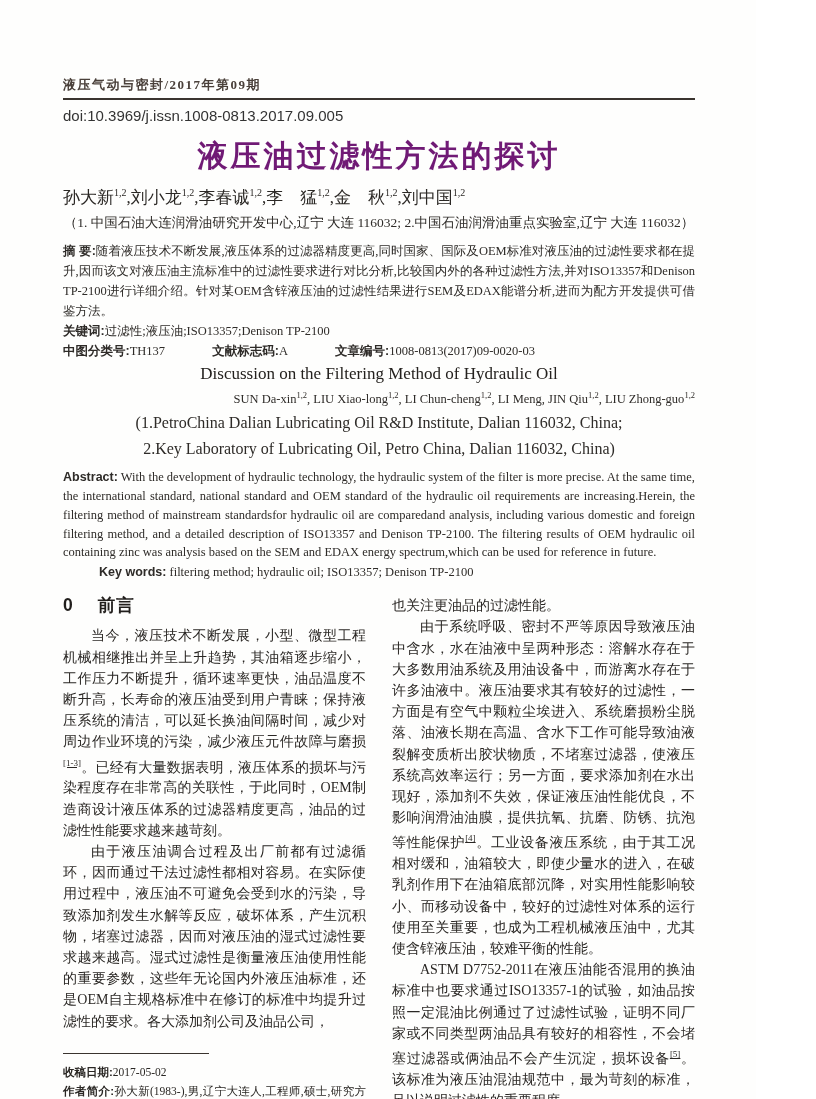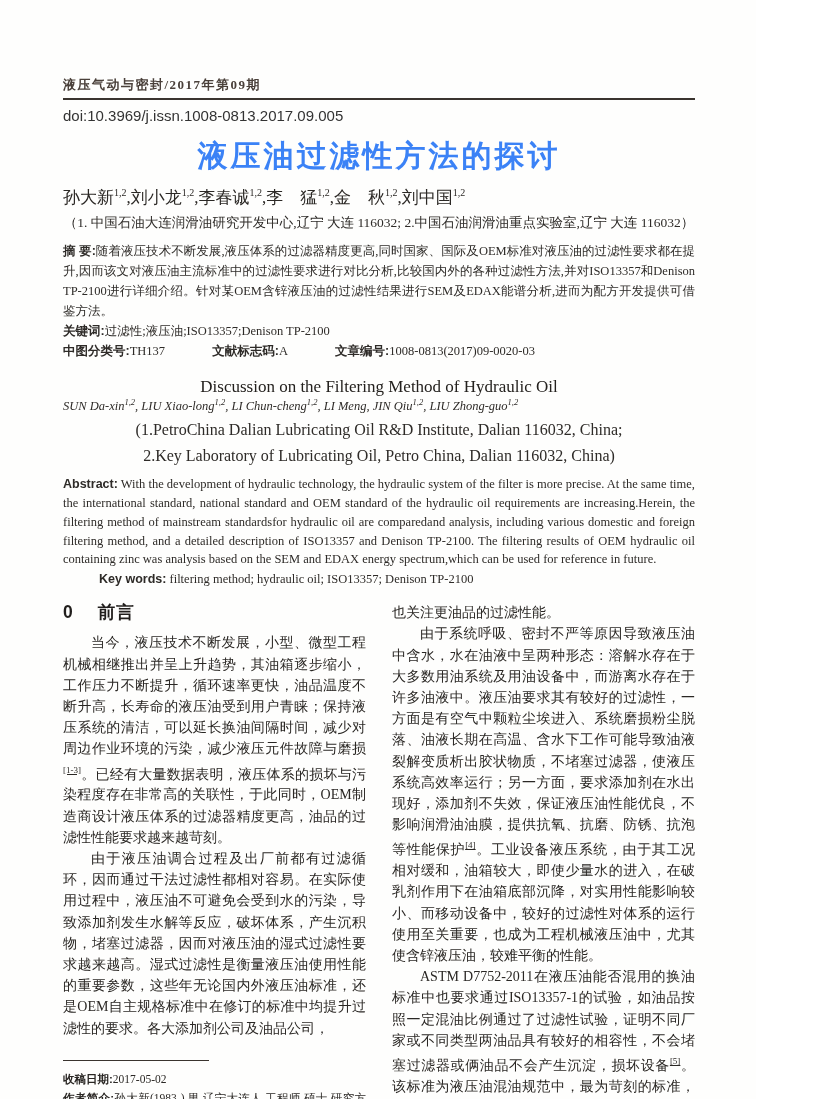--- a/index.html
+++ b/index.html
@@ -18,35 +18,35 @@
     font-weight:bold;font-size:13px;letter-spacing:1.5px;color:#4a403a;
   }
   .header-rule{border:0;border-top:2px solid #3a342f;margin:4px 0 0 0;}
   .doi-line{
     font-family:"Liberation Sans","DejaVu Sans",sans-serif;
     font-size:15px;color:#333;margin-top:7px;
   }
   
   .title-cn{
     font-family:"Liberation Sans","DejaVu Sans",sans-serif;
-    font-weight:bold;font-size:30px;letter-spacing:3px;color:#3b82f6;
+    font-weight:bold;font-size:30px;letter-spacing:3px;color:#701a75;
     text-align:center;margin:12px 0 0 0;
   }
   .authors-cn{font-size:17px;text-align:left;margin-top:9px;color:#2b2825;}
   .authors-cn sup{font-size:10px;}
   .affil-cn{font-size:13.5px;text-align:center;margin-top:5px;}
   
   .meta{font-size:12.5px;line-height:20px;text-align:justify;margin-top:9px;}
   .meta-tight{margin-top:0;}
   .lbl{font-family:"Liberation Sans","DejaVu Sans",sans-serif;font-weight:bold;}
   .cls-item{margin-right:44px;white-space:nowrap;}
   .cls-item:last-child{margin-right:0;}
   
-  .en-title{font-size:17px;text-align:center;margin-top:16px;color:#24211e;}
-  .en-authors{font-size:12.5px;font-style:italic;text-align:left;}
+  .en-title{font-size:17px;text-align:center;margin-top:3px;color:#24211e;}
+  .en-authors{font-size:12.5px;text-align:right;margin-top:6px;}
   .en-authors sup{font-size:8.5px;}
   .en-affil{font-size:16px;text-align:center;margin-top:5px;line-height:21px;}
   .en-abstract{font-size:12.5px;line-height:18.8px;text-align:justify;margin-top:9px;}
   .en-keywords{font-size:12.5px;line-height:19px;text-align:left;margin-top:1px;margin-left:36px;}
   
   .columns{display:flex;gap:26px;margin-top:13px;}
   .col{width:333px;font-size:14px;line-height:21.2px;text-align:justify;color:#2a2724;}
   .col p{margin:0;}
   .col p.indent{text-indent:2em;}
   .col sup{font-size:9px;text-decoration:underline;}

